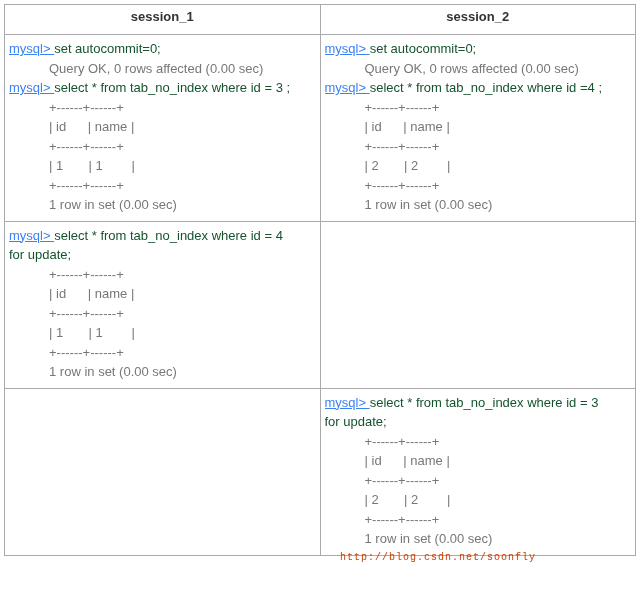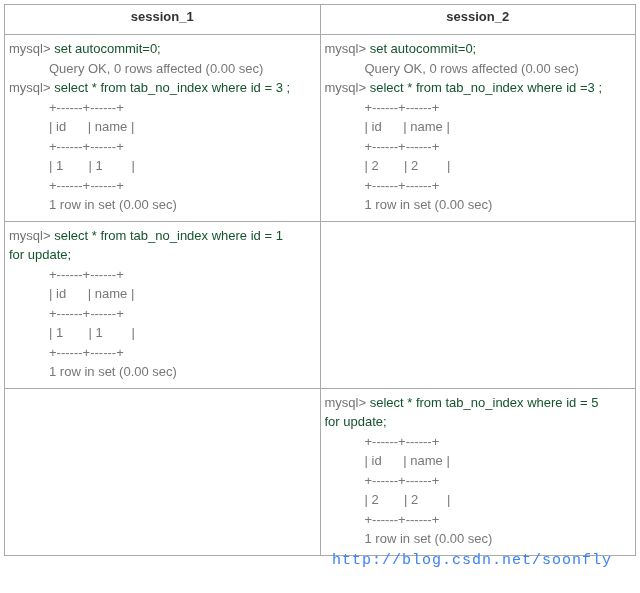--- a/index.html
+++ b/index.html
@@ -24,30 +24,30 @@
     padding: 4px 4px 6px 4px;
   }
   table.sessions th {
     text-align: center;
     font-weight: bold;
     color: #333;
     background: #fff;
     padding-bottom: 10px;
   }
   .line { line-height: 1.5; white-space: pre; overflow: hidden; }
-  .prompt { color: #737373; }   
+  .prompt { color: #3b82f6; text-decoration: underline; }   
   .stmt   { color: #14532d; }   
   .plain  { color: #777; margin-left: 40px; }      
   .watermark {
     position: fixed;
-    left: 332px;
+    left: 340px;
     top: 552px;
-    color: #3b82f6;
+    color: #c2410c;
     font-family: "Courier New", monospace;
-    font-size: 15px;
+    font-size: 10px;
     letter-spacing: 1px;
     pointer-events: none;
   }
 </style>
 </head>
 <body>
 
 <table class="sessions">
   <thead>
     <tr>
@@ -65,48 +65,48 @@
         <div class="line plain">+------+------+</div>
         <div class="line plain">| id      | name |</div>
         <div class="line plain">+------+------+</div>
         <div class="line plain">| 1       | 1        |</div>
         <div class="line plain">+------+------+</div>
         <div class="line plain">1 row in set (0.00 sec)</div>
       </td>
       <td>
         <div class="line"><span class="prompt">mysql&gt; </span><span class="stmt">set autocommit=0;</span></div>
         <div class="line plain">Query OK, 0 rows affected (0.00 sec)</div>
-        <div class="line"><span class="prompt">mysql&gt; </span><span class="stmt">select * from tab_no_index where id =3 ;</span></div>
+        <div class="line"><span class="prompt">mysql&gt; </span><span class="stmt">select * from tab_no_index where id =4 ;</span></div>
         <div class="line plain">+------+------+</div>
         <div class="line plain">| id      | name |</div>
         <div class="line plain">+------+------+</div>
         <div class="line plain">| 2       | 2        |</div>
         <div class="line plain">+------+------+</div>
         <div class="line plain">1 row in set (0.00 sec)</div>
       </td>
     </tr>
 
     <tr>
       <td>
-        <div class="line"><span class="prompt">mysql&gt; </span><span class="stmt">select * from tab_no_index where id = 1</span></div>
+        <div class="line"><span class="prompt">mysql&gt; </span><span class="stmt">select * from tab_no_index where id = 4</span></div>
         <div class="line"><span class="stmt">for update;</span></div>
         <div class="line plain">+------+------+</div>
         <div class="line plain">| id      | name |</div>
         <div class="line plain">+------+------+</div>
         <div class="line plain">| 1       | 1        |</div>
         <div class="line plain">+------+------+</div>
         <div class="line plain">1 row in set (0.00 sec)</div>
       </td>
       <td></td>
     </tr>
 
     <tr>
       <td></td>
       <td>
-        <div class="line"><span class="prompt">mysql&gt; </span><span class="stmt">select * from tab_no_index where id = 5</span></div>
+        <div class="line"><span class="prompt">mysql&gt; </span><span class="stmt">select * from tab_no_index where id = 3</span></div>
         <div class="line"><span class="stmt">for update;</span></div>
         <div class="line plain">+------+------+</div>
         <div class="line plain">| id      | name |</div>
         <div class="line plain">+------+------+</div>
         <div class="line plain">| 2       | 2        |</div>
         <div class="line plain">+------+------+</div>
         <div class="line plain">1 row in set (0.00 sec)</div>
       </td>
     </tr>
   </tbody>

